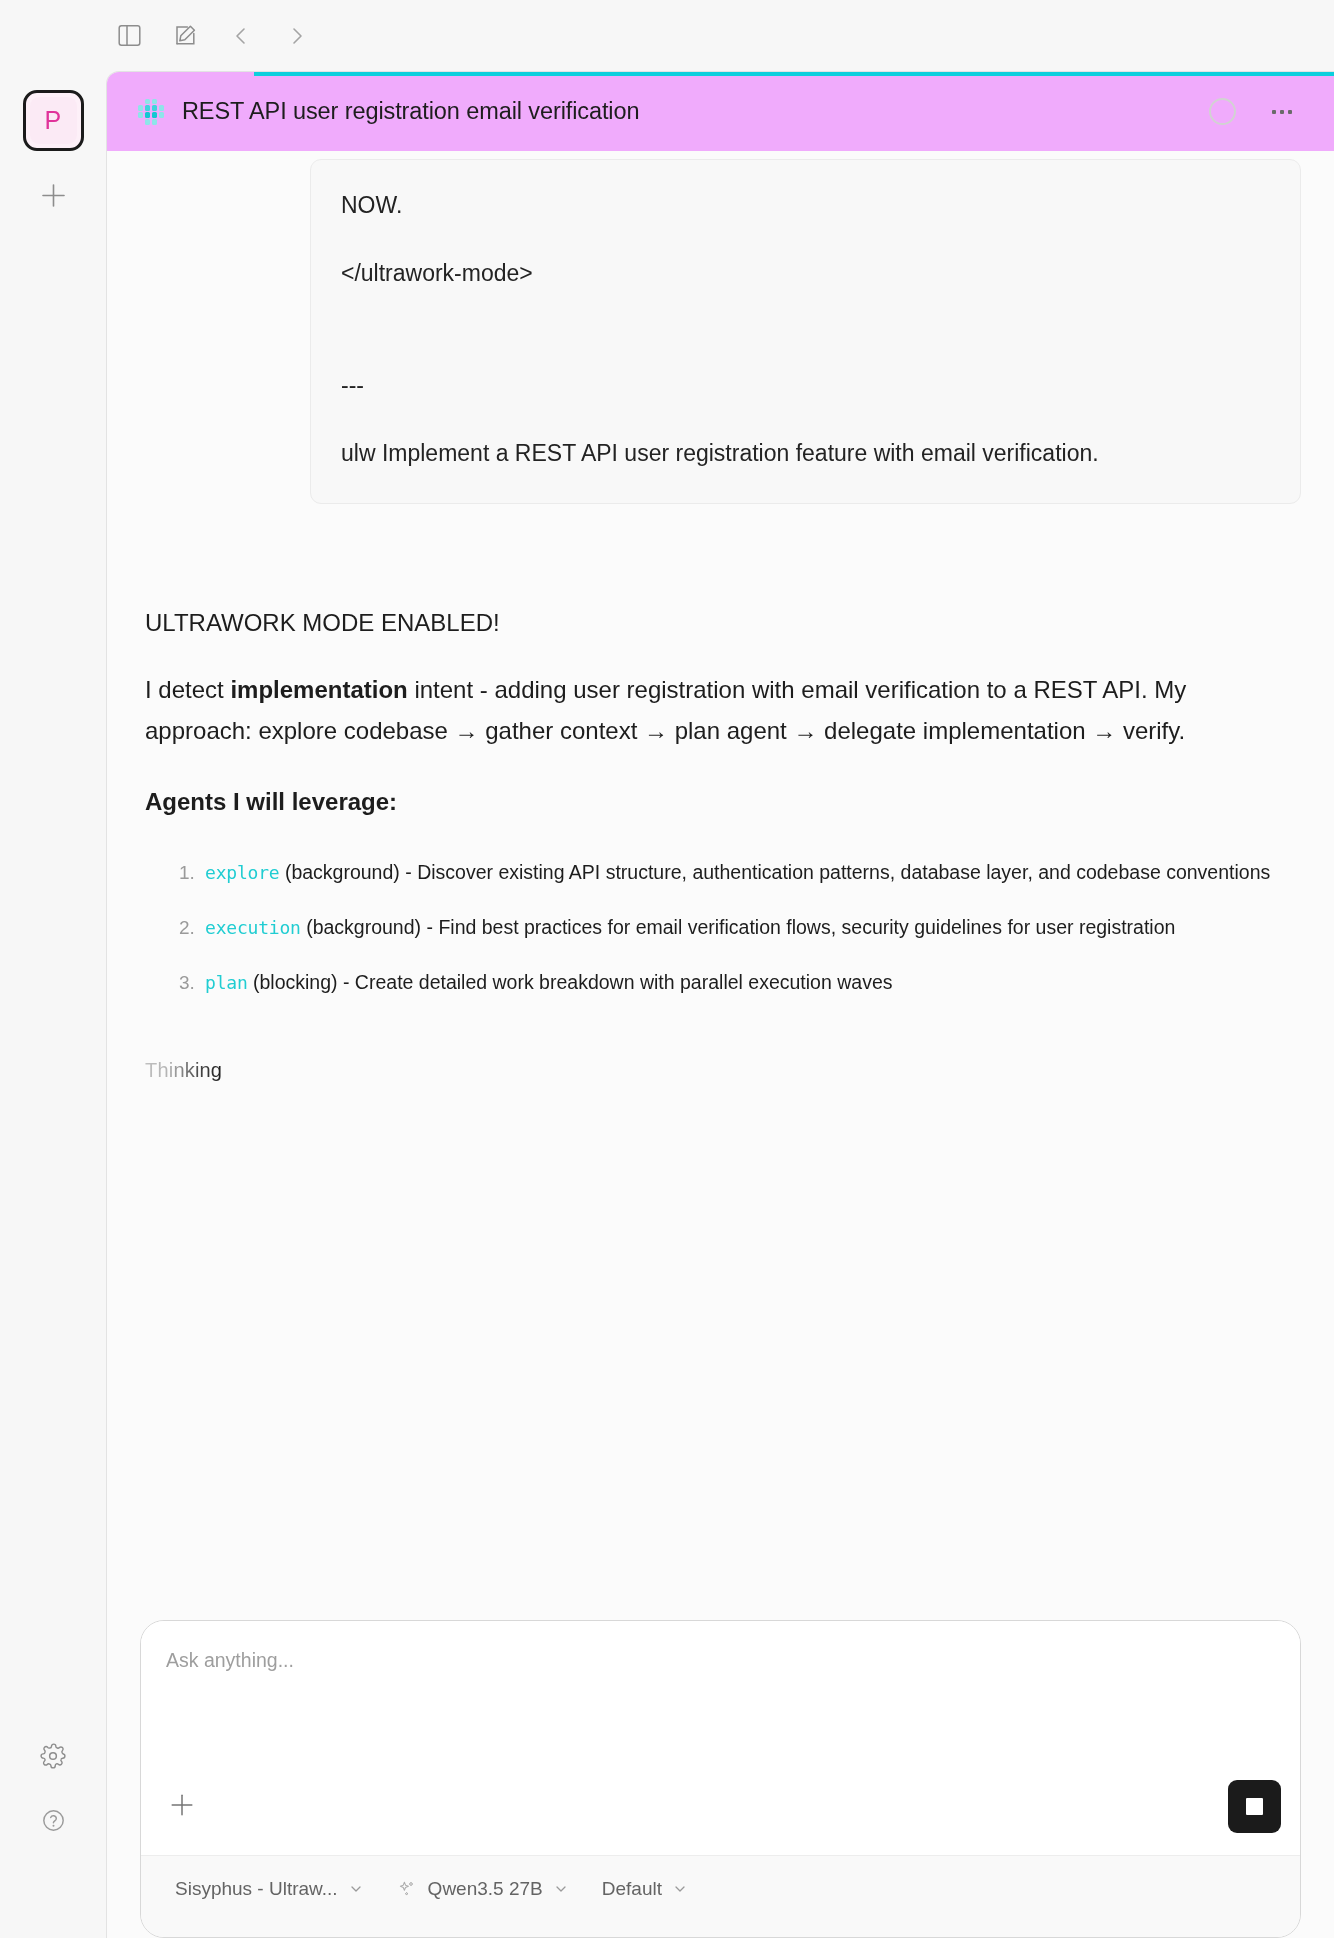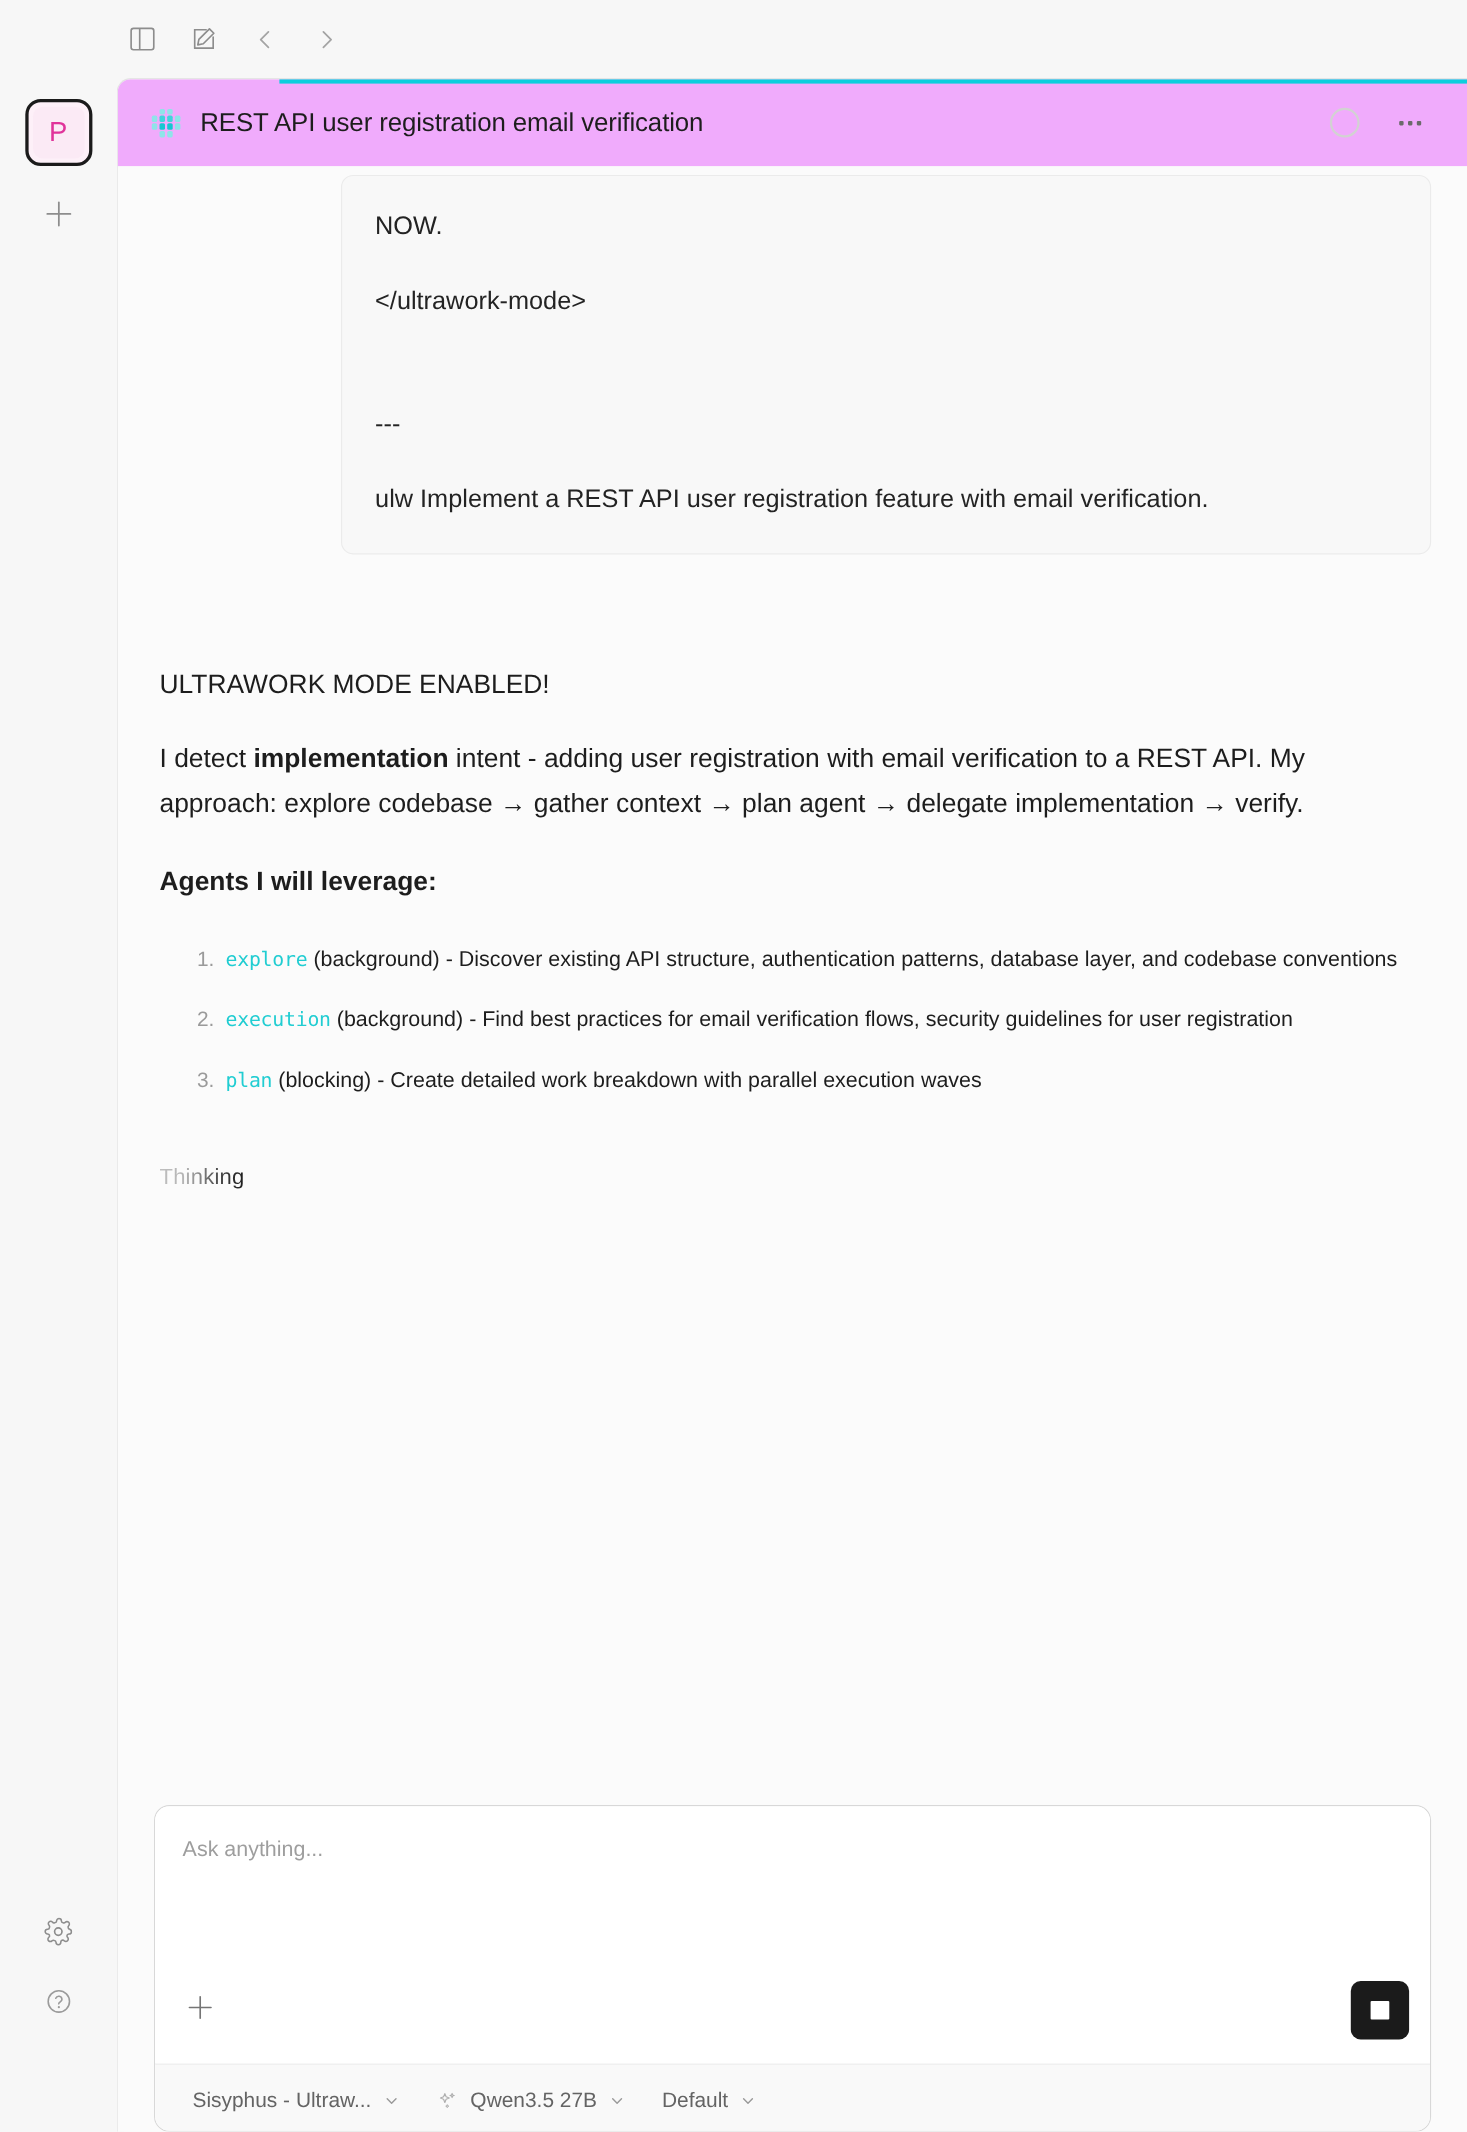--- a/index.html
+++ b/index.html
@@ -268,21 +268,21 @@
   }
 
   
   .composer-wrap {
     flex: 0 0 auto;
     padding: 0 33px 0 33px;
     background: #fbfbfb;
   }
   .composer {
     border: 1px solid #d8d8d8;
-    border-radius: 14px;
+    border-radius: 24px;
     background: #ffffff;
     overflow: hidden;
   }
   .composer-input-area {
     min-height: 153px;
     padding: 26px 25px 0 25px;
     position: relative;
     background: #ffffff;
   }
   .placeholder {
@@ -312,21 +312,21 @@
   .stop-btn i {
     width: 17px; height: 17px;
     background: #ffffff;
     border-radius: 1px;
     display: block;
   }
   .composer-footer {
     display: flex;
     align-items: center;
     gap: 0;
-    padding: 18px 20px 12px 26px;
+    padding: 18px 20px 33px 26px;
     background: #f9f9f9;
     border-top: 1px solid #ededed;
   }
   .chip {
     display: flex;
     align-items: center;
     gap: 11px;
     font-size: 19px;
     color: #646464;
     cursor: pointer;

